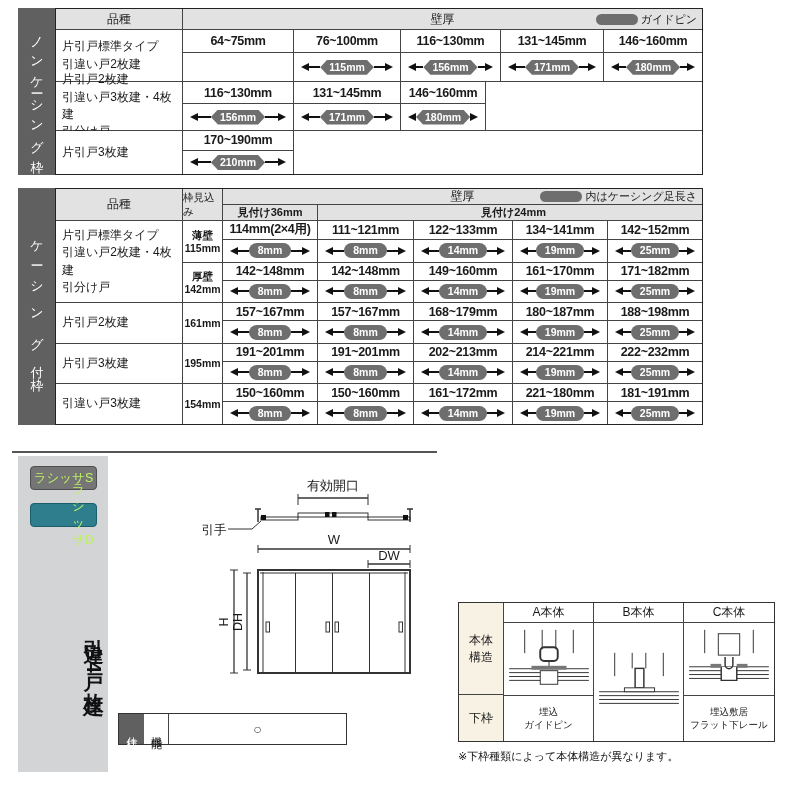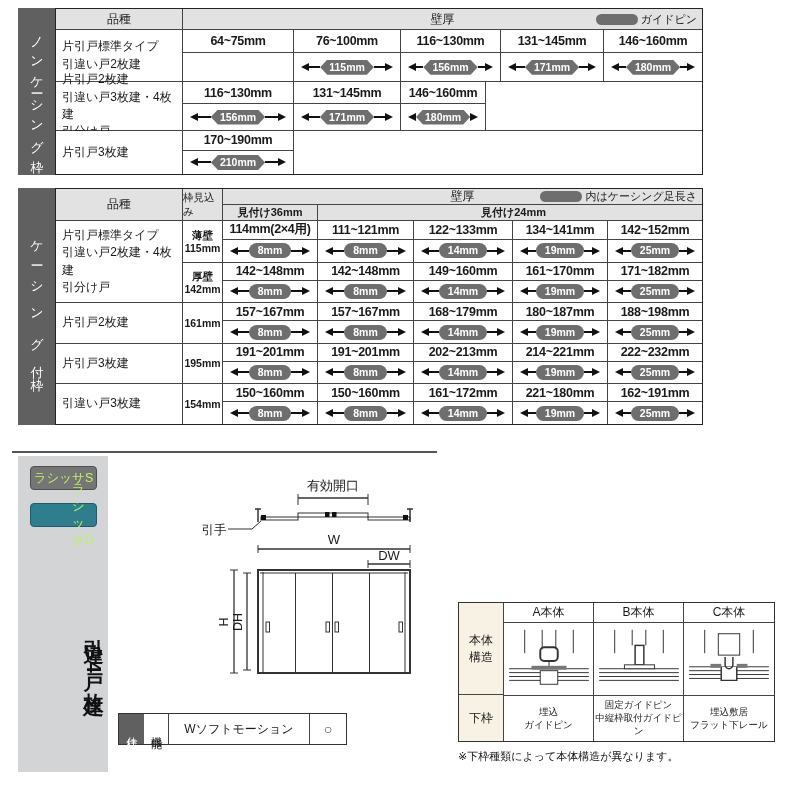--- a/index.html
+++ b/index.html
@@ -520,21 +520,21 @@
               <div class="drange">221~180mm</div>
               <div class="dpillrow">
                 <span class="ah l"></span>
                 <span class="aline"></span>
                 <span class="pill round">19mm</span>
                 <span class="aline"></span>
                 <span class="ah r"></span>
               </div>
             </div>
             <div class="dcell" style="flex: 1 1 0%;">
-              <div class="drange">162~191mm</div>
+              <div class="drange">181~191mm</div>
               <div class="dpillrow">
                 <span class="ah l"></span>
                 <span class="aline"></span>
                 <span class="pill round">25mm</span>
                 <span class="aline"></span>
                 <span class="ah r"></span>
               </div>
             </div>
           </div>
       </div>
@@ -605,21 +605,20 @@
       <text x="194" y="86" font-size="13" text-anchor="middle">W</text>
       <text x="249" y="102" font-size="13" text-anchor="middle">DW</text>
       <text x="88" y="164" font-size="12.5" text-anchor="middle" transform="rotate(-90 88 164)">H</text>
       <text x="102" y="164" font-size="12.5" text-anchor="middle" transform="rotate(-90 102 164)">DH</text>
     </g>
   </svg>
 
   <div class="spec-mini">
     <div class="spec-head">仕様</div>
     <div class="spec-sub">機能</div>
-    <div class="spec-val">Wソフトモーション</div>
     <div class="spec-mark">○</div>
   </div>
 
   <div class="struct">
     <div class="scol0">
       <div class="s-hontai">本体
 構造</div>
       <div class="s-shimo">下枠</div>
     </div>
 
@@ -658,22 +657,20 @@
               <line x1="52" y1="6" x2="52" y2="22"></line>
             <rect x="41" y="22" width="9" height="20" stroke-width="1.5" fill="#fff"></rect>
             <line x1="4" y1="46" x2="86" y2="46"></line>
               <line x1="4" y1="50" x2="86" y2="50"></line>
             <line x1="4" y1="54" x2="86" y2="54"></line>
               <line x1="4" y1="58" x2="86" y2="58"></line>
             <rect x="30" y="42" width="31" height="4" fill="#fff"></rect>
           </g>
         </svg>
       </div>
-      <div class="sfoot">固定ガイドピン
-中縦枠取付ガイドピン</div>
     </div>
 
     <div class="scol">
       <div class="shead">C本体</div>
       <div class="sdiag">
         <svg width="88" height="70" viewBox="0 0 90 72">
           <g stroke="#333" fill="none">
             <line x1="20" y1="6" x2="20" y2="30"></line>
               <line x1="70" y1="6" x2="70" y2="30"></line>
             <rect x="34" y="10" width="22" height="22" fill="#fff"></rect>

